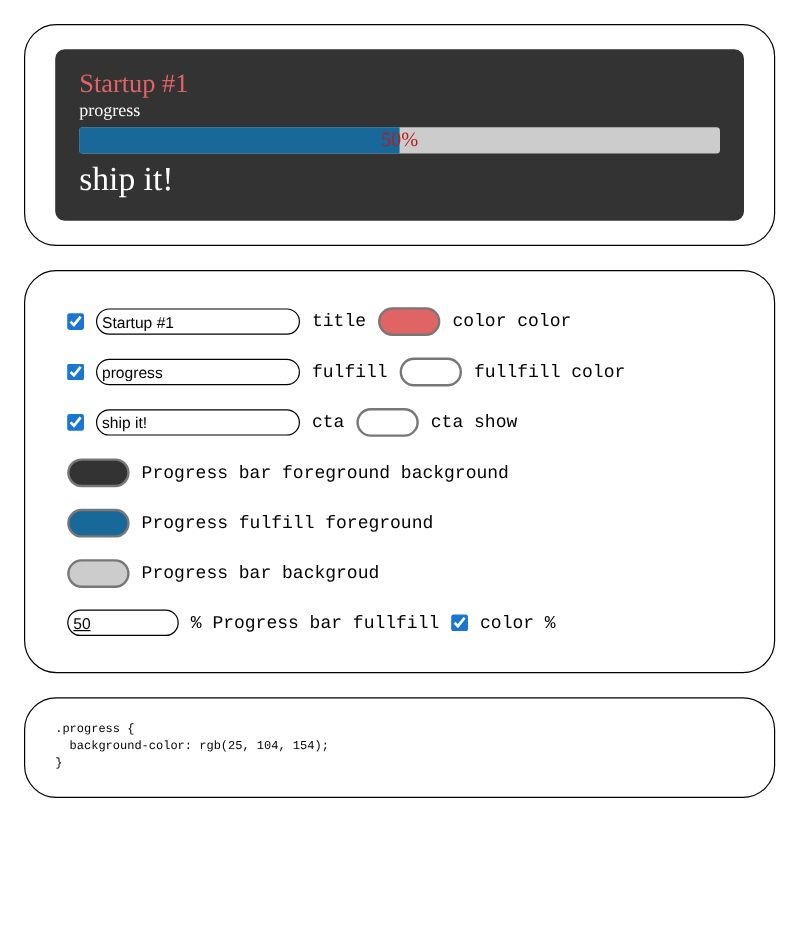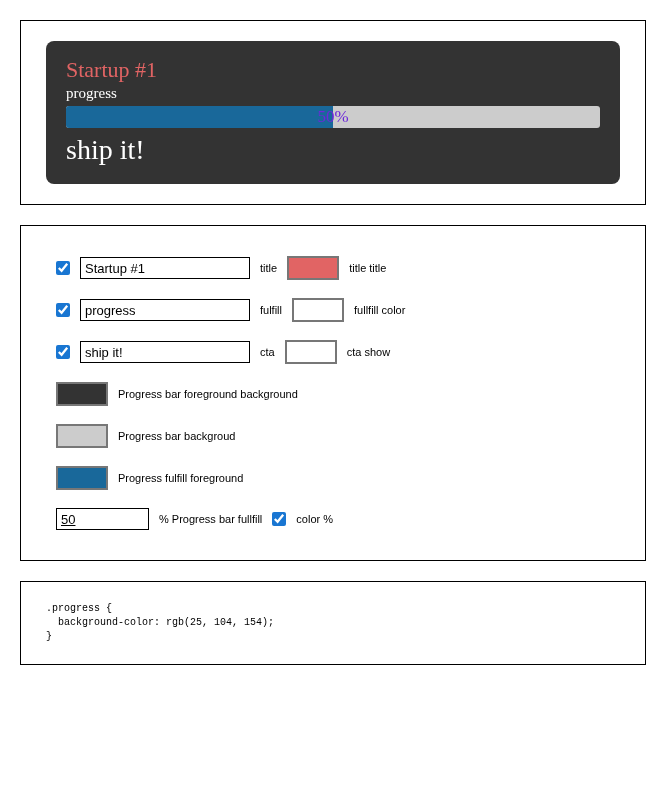--- a/index.html
+++ b/index.html
@@ -1,15 +1,15 @@
 <!DOCTYPE html>
 <html><head>
   <meta charset="utf-8">
   <style>
-    * { box-sizing: border-box; margin: 0; padding: 0; }
+    * { box-sizing: border-box; margin: 0; padding: 0; border-radius: 27px; }
     body {
       font-family: Georgia, 'Times New Roman', serif;
       padding: 20px;
       width: 666px;
       background: #fff;
     }
     .panel {
       border: 1px solid #000;
       margin-bottom: 20px;
       padding: 20px 25px;
@@ -41,21 +41,21 @@
       height: 100%;
       background: #19689a;
       border-radius: 3px 0 0 3px;
     }
     .progress-label {
       position: absolute;
       top: 0;
       left: 0;
       right: 0;
       text-align: center;
-      color: #6d28d9;
+      color: #b91c1c;
       font-size: 17px;
       line-height: 22px;
       font-family: Georgia, serif;
     }
     .preview-cta {
       font-size: 28px;
       color: #fff;
       font-family: Georgia, serif;
     }
     .controls-row {
@@ -82,22 +82,22 @@
     input[type="number"] {
       width: 93px;
       height: 22px;
       font-family: Arial, sans-serif;
       font-size: 13px;
       padding: 1px 4px;
       border: 1px solid #000;
       text-decoration: underline;
     }
     .label-text {
-      font-size: 11px;
-      font-family: Liberation Sans, sans-serif;
+      font-size: 15px;
+      font-family: Liberation Mono, monospace;
     }
     .swatch {
       width: 52px;
       height: 24px;
       border: 2px solid #777;
       display: inline-block;
       cursor: pointer;
     }
     .code-panel {
       font-family: 'Courier New', monospace;
@@ -120,21 +120,21 @@
     <div class="preview-cta">ship it!</div>
   </div>
 </div>
 
 <div class="panel" style="padding:30px 35px;">
   <div class="controls-row">
     <input type="checkbox" checked="" style="">
     <input type="text" value="Startup #1" style="">
     <span class="label-text">title</span>
     <span class="swatch" style="background:#e16464"></span>
-    <span class="label-text">title title</span>
+    <span class="label-text">color color</span>
   </div>
 
   <div class="controls-row">
     <input type="checkbox" checked="" style="">
     <input type="text" value="progress" style="">
     <span class="label-text">fulfill</span>
     <span class="swatch" style="background:#ffffff"></span>
     <span class="label-text">fullfill color</span>
   </div>
 
@@ -145,27 +145,27 @@
     <span class="swatch" style="background:#ffffff"></span>
     <span class="label-text">cta show</span>
   </div>
 
   <div class="controls-row">
     <span class="swatch" style="background:#333333"></span>
     <span class="label-text">Progress bar foreground background</span>
   </div>
 
   <div class="controls-row">
-    <span class="swatch" style="background:#cccccc"></span>
-    <span class="label-text">Progress bar backgroud</span>
+    <span class="swatch" style="background:#19689a"></span>
+    <span class="label-text">Progress fulfill foreground</span>
   </div>
 
   <div class="controls-row">
-    <span class="swatch" style="background:#19689a"></span>
-    <span class="label-text">Progress fulfill foreground</span>
+    <span class="swatch" style="background:#cccccc"></span>
+    <span class="label-text">Progress bar backgroud</span>
   </div>
 
   <div class="controls-row">
     <input type="number" value="50" style="">
     <span class="label-text">% Progress bar fullfill</span>
     <input type="checkbox" checked="" style="">
     <span class="label-text">color %</span>
   </div>
 </div>
 

